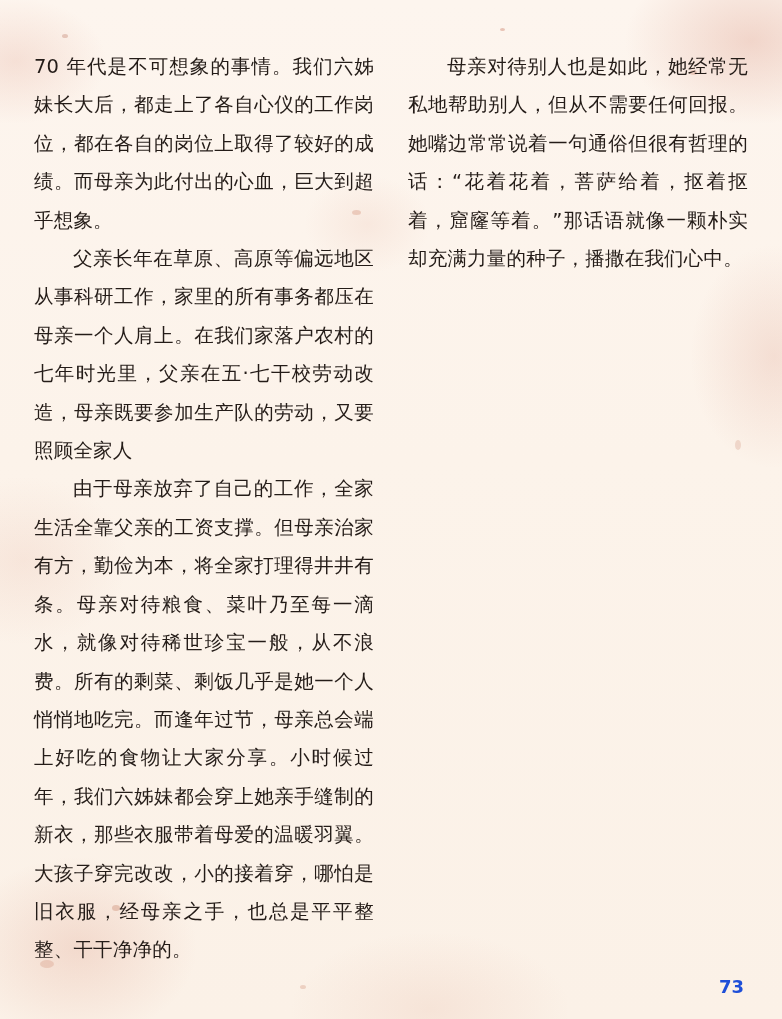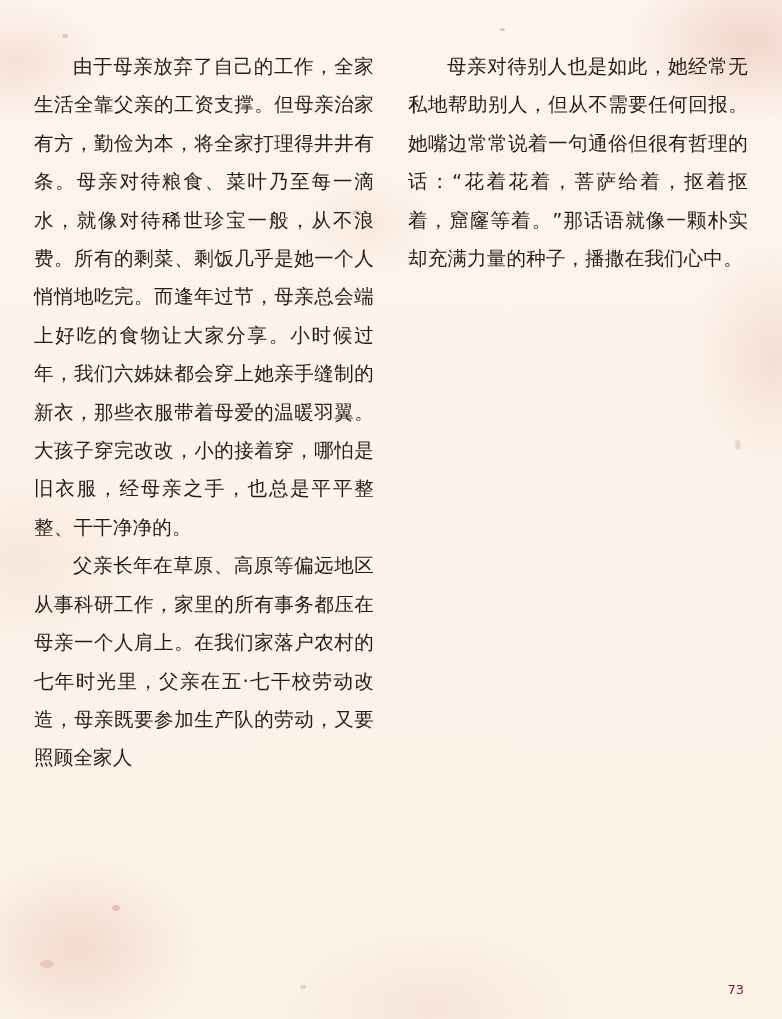--- a/index.html
+++ b/index.html
@@ -66,45 +66,46 @@
   }
   p.indent {
     text-indent: 39px;
   }
 
   .page-number {
     position: absolute;
     right: 38px;
     bottom: 22px;
     font-family: "DejaVu Sans", sans-serif;
-    font-size: 13px;
-    font-weight: normal;
-    color: #7f1d1d;
+    font-size: 18px;
+    font-weight: bold;
+    color: #1d4ed8;
   }
 </style>
 </head>
 <body>
 
 <div class="page">
   <div class="speck" style="left:62px;  top:34px;  width:6px;  height:4px;"></div>
   <div class="speck" style="left:500px; top:28px;  width:5px;  height:3px; background:rgba(200,120,95,0.4);"></div>
   <div class="speck" style="left:690px; top:70px;  width:7px;  height:5px; background:rgba(205,130,105,0.3);"></div>
   <div class="speck" style="left:352px; top:210px; width:9px;  height:5px; background:rgba(208,140,115,0.35);"></div>
   <div class="speck" style="left:112px; top:905px; width:8px;  height:6px; background:rgba(198,125,100,0.35);"></div>
   <div class="speck" style="left:40px;  top:960px; width:14px; height:8px; background:rgba(205,135,110,0.28);"></div>
   <div class="speck" style="left:300px; top:985px; width:6px;  height:4px; background:rgba(205,135,110,0.3);"></div>
   <div class="speck" style="left:735px; top:440px; width:6px;  height:10px; background:rgba(205,135,110,0.25);"></div>
 </div>
 
 <div class="content">
   <div class="columns">
 
     <div class="col">
+      <p class="para">70 年代是不可想象的事情。我们六姊妹长大后，都走上了各自心仪的工作岗位，都在各自的岗位上取得了较好的成绩。而母亲为此付出的心血，巨大到超乎想象。</p>
+      <p class="para indent">父亲长年在草原、高原等偏远地区从事科研工作，家里的所有事务都压在母亲一个人肩上。在我们家落户农村的七年时光里，父亲在五·七干校劳动改造，母亲既要参加生产队的劳动，又要照顾全家人</p>
       <p class="para indent">由于母亲放弃了自己的工作，全家生活全靠父亲的工资支撑。但母亲治家有方，勤俭为本，将全家打理得井井有条。母亲对待粮食、菜叶乃至每一滴水，就像对待稀世珍宝一般，从不浪费。所有的剩菜、剩饭几乎是她一个人悄悄地吃完。而逢年过节，母亲总会端上好吃的食物让大家分享。小时候过年，我们六姊妹都会穿上她亲手缝制的新衣，那些衣服带着母爱的温暖羽翼。大孩子穿完改改，小的接着穿，哪怕是旧衣服，经母亲之手，也总是平平整整、干干净净的。</p>
-      <p class="para indent">父亲长年在草原、高原等偏远地区从事科研工作，家里的所有事务都压在母亲一个人肩上。在我们家落户农村的七年时光里，父亲在五·七干校劳动改造，母亲既要参加生产队的劳动，又要照顾全家人</p>
     </div>
 
     <div class="col">
       <p class="para indent">母亲对待别人也是如此，她经常无私地帮助别人，但从不需要任何回报。她嘴边常常说着一句通俗但很有哲理的话：“花着花着，菩萨给着，抠着抠着，窟窿等着。”那话语就像一颗朴实却充满力量的种子，播撒在我们心中。</p>
     </div>
 
   </div>
 </div>
 
 <div class="page-number">73</div>

